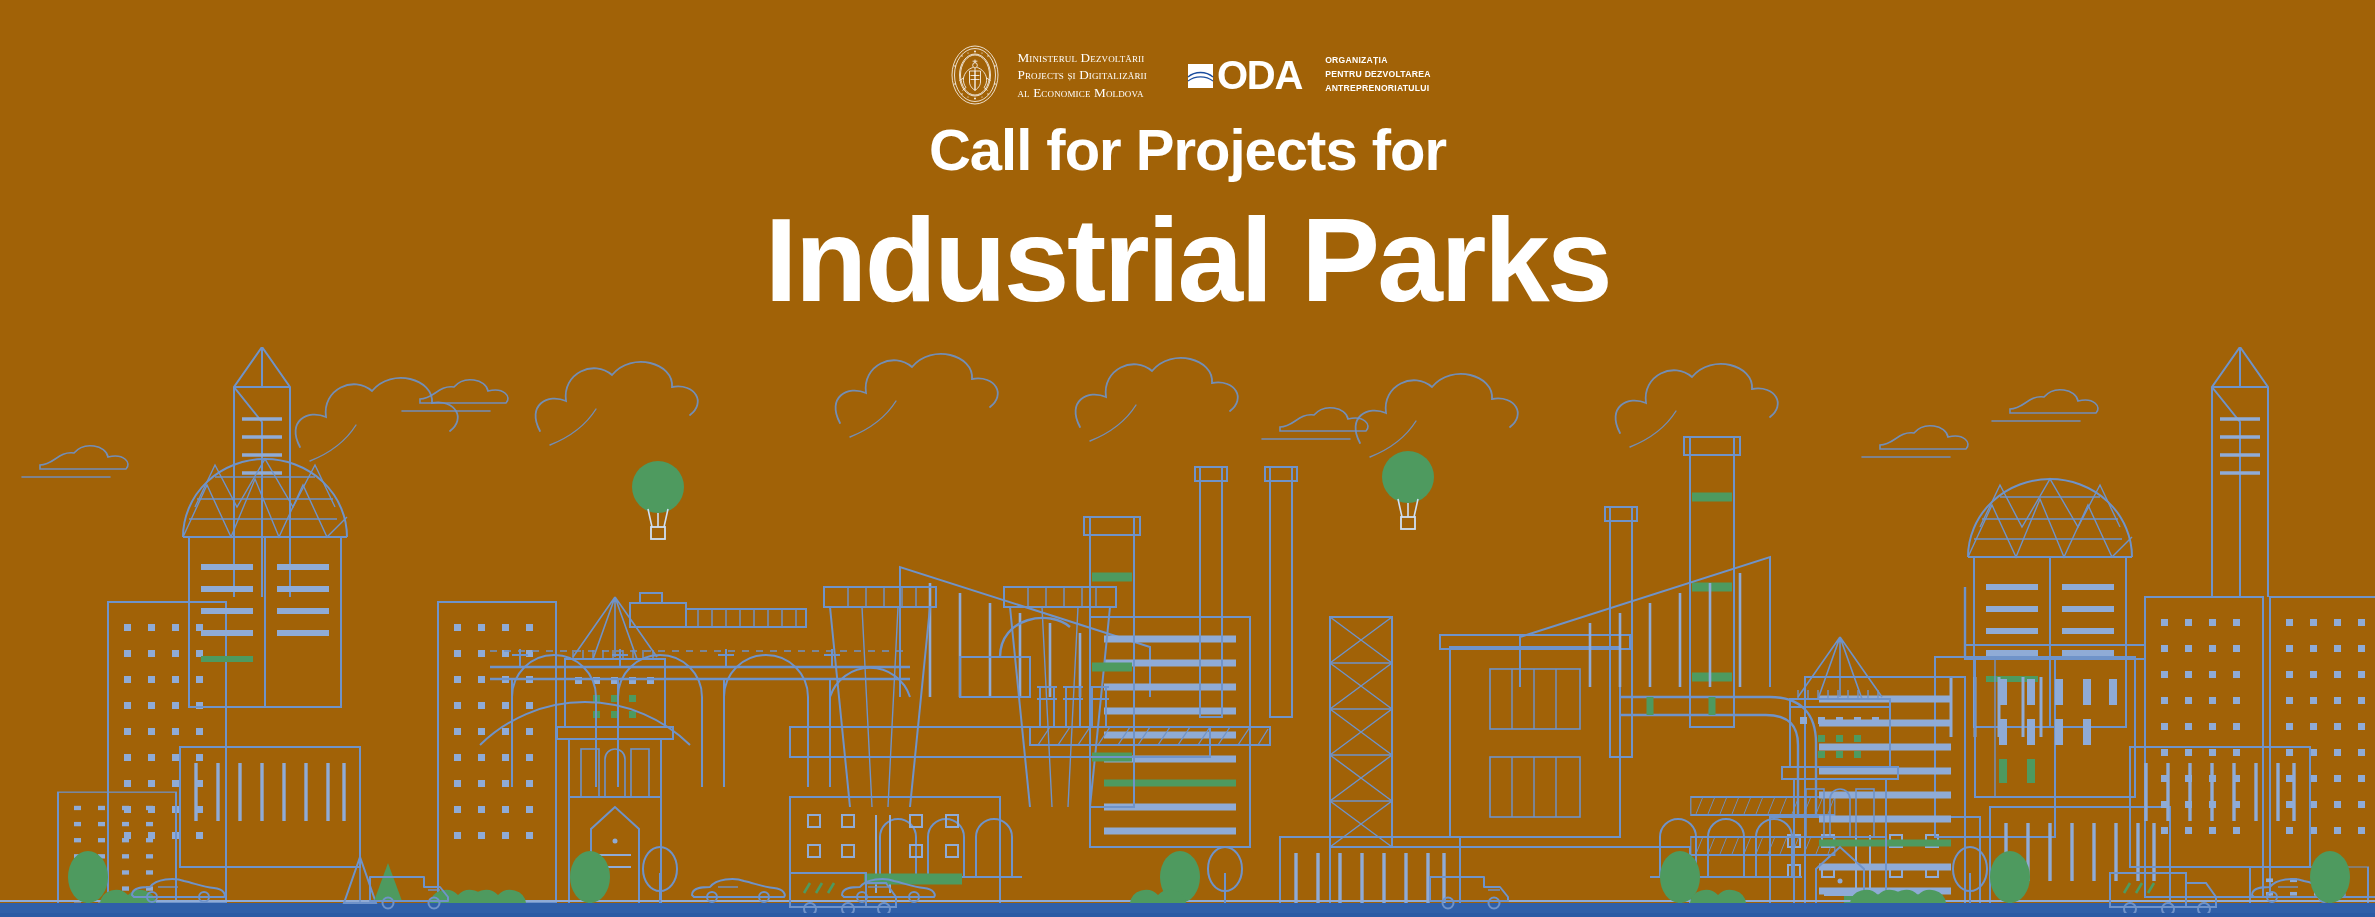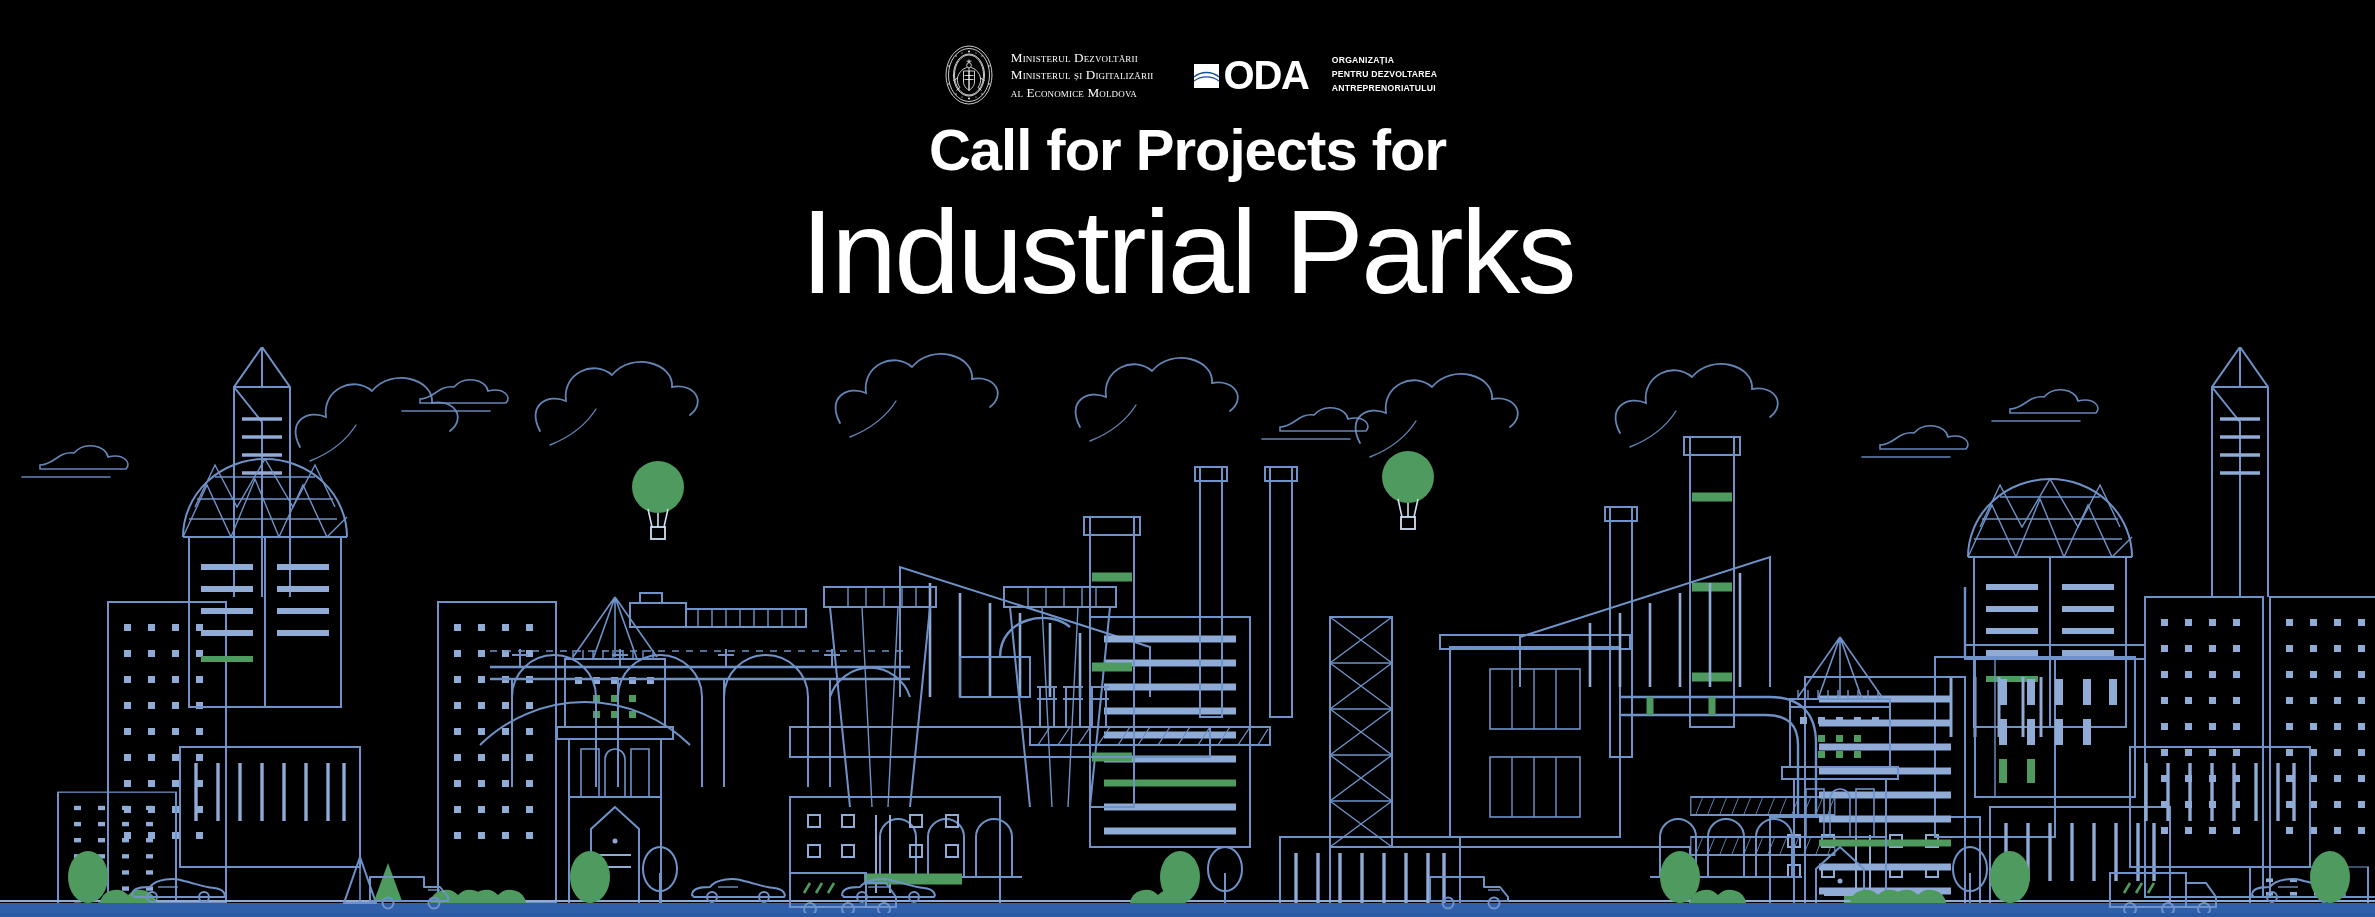--- a/index.html
+++ b/index.html
@@ -7,21 +7,21 @@
   html, body { background:#0f4a9b; }
   body {
     width:2375px; height:917px;
     font-family:"Liberation Sans", sans-serif;
     overflow:hidden;
     position:relative;
   }
 
   .banner {
     position:absolute; inset:0;
-    background:#000000;
+    background:#a16207;
     overflow:hidden;
   }
 
   
   .logo-row {
     position:absolute;
     top:44px; left:0; right:0;
     display:flex;
     justify-content:center;
     align-items:center;
@@ -76,24 +76,24 @@
   .headline .l1 {
     display:block;
     font-size:58px;
     font-weight:bold;
     letter-spacing:-1px;
     line-height:1.1;
   }
   .headline .l2 {
     display:block;
     font-size:118px;
-    font-weight:normal;
+    font-weight:bold;
     letter-spacing:-2.5px;
     line-height:1.12;
-    margin-top:4px;
+    margin-top:12px;
   }
 
   
   .cityscape {
     position:absolute;
     left:0; right:0; bottom:0;
     height:570px;
     z-index:1;
   }
   .cityscape svg { display:block; width:100%; height:100%; }
@@ -143,21 +143,21 @@
           <path d="M26.5 31.5 L35.5 31.5"></path>
           <path d="M26.5 35.5 L35.5 35.5"></path>
           <path d="M19.5 34 L15.5 36.5"></path>
           <path d="M42.5 34 L46.5 36.5"></path>
           <path d="M22 43.5 L18.5 46.5"></path>
           <path d="M40 43.5 L43.5 46.5"></path>
         </g>
       </svg>
       <div class="ministry-text">
         <span>Ministerul Dezvoltării</span>
-        <span>Ministerul și Digitalizării</span>
+        <span>Projects și Digitalizării</span>
         <span>al Economice Moldova</span>
       </div>
     </div>
 
     <div class="logo-block oda-lockup">
       <div class="oda-mark-wrap">
         <svg class="oda-mark" viewBox="0 0 27 30">
           <rect x="1" y="4" width="25" height="24" fill="#ffffff"></rect>
           <path d="M1 17 C8 11 19 11 26 17" fill="none" stroke="#1a4d9e" stroke-width="1.3"></path>
           <path d="M1 21 C8 15.5 19 15.5 26 21" fill="none" stroke="#1a4d9e" stroke-width="1.1"></path>

